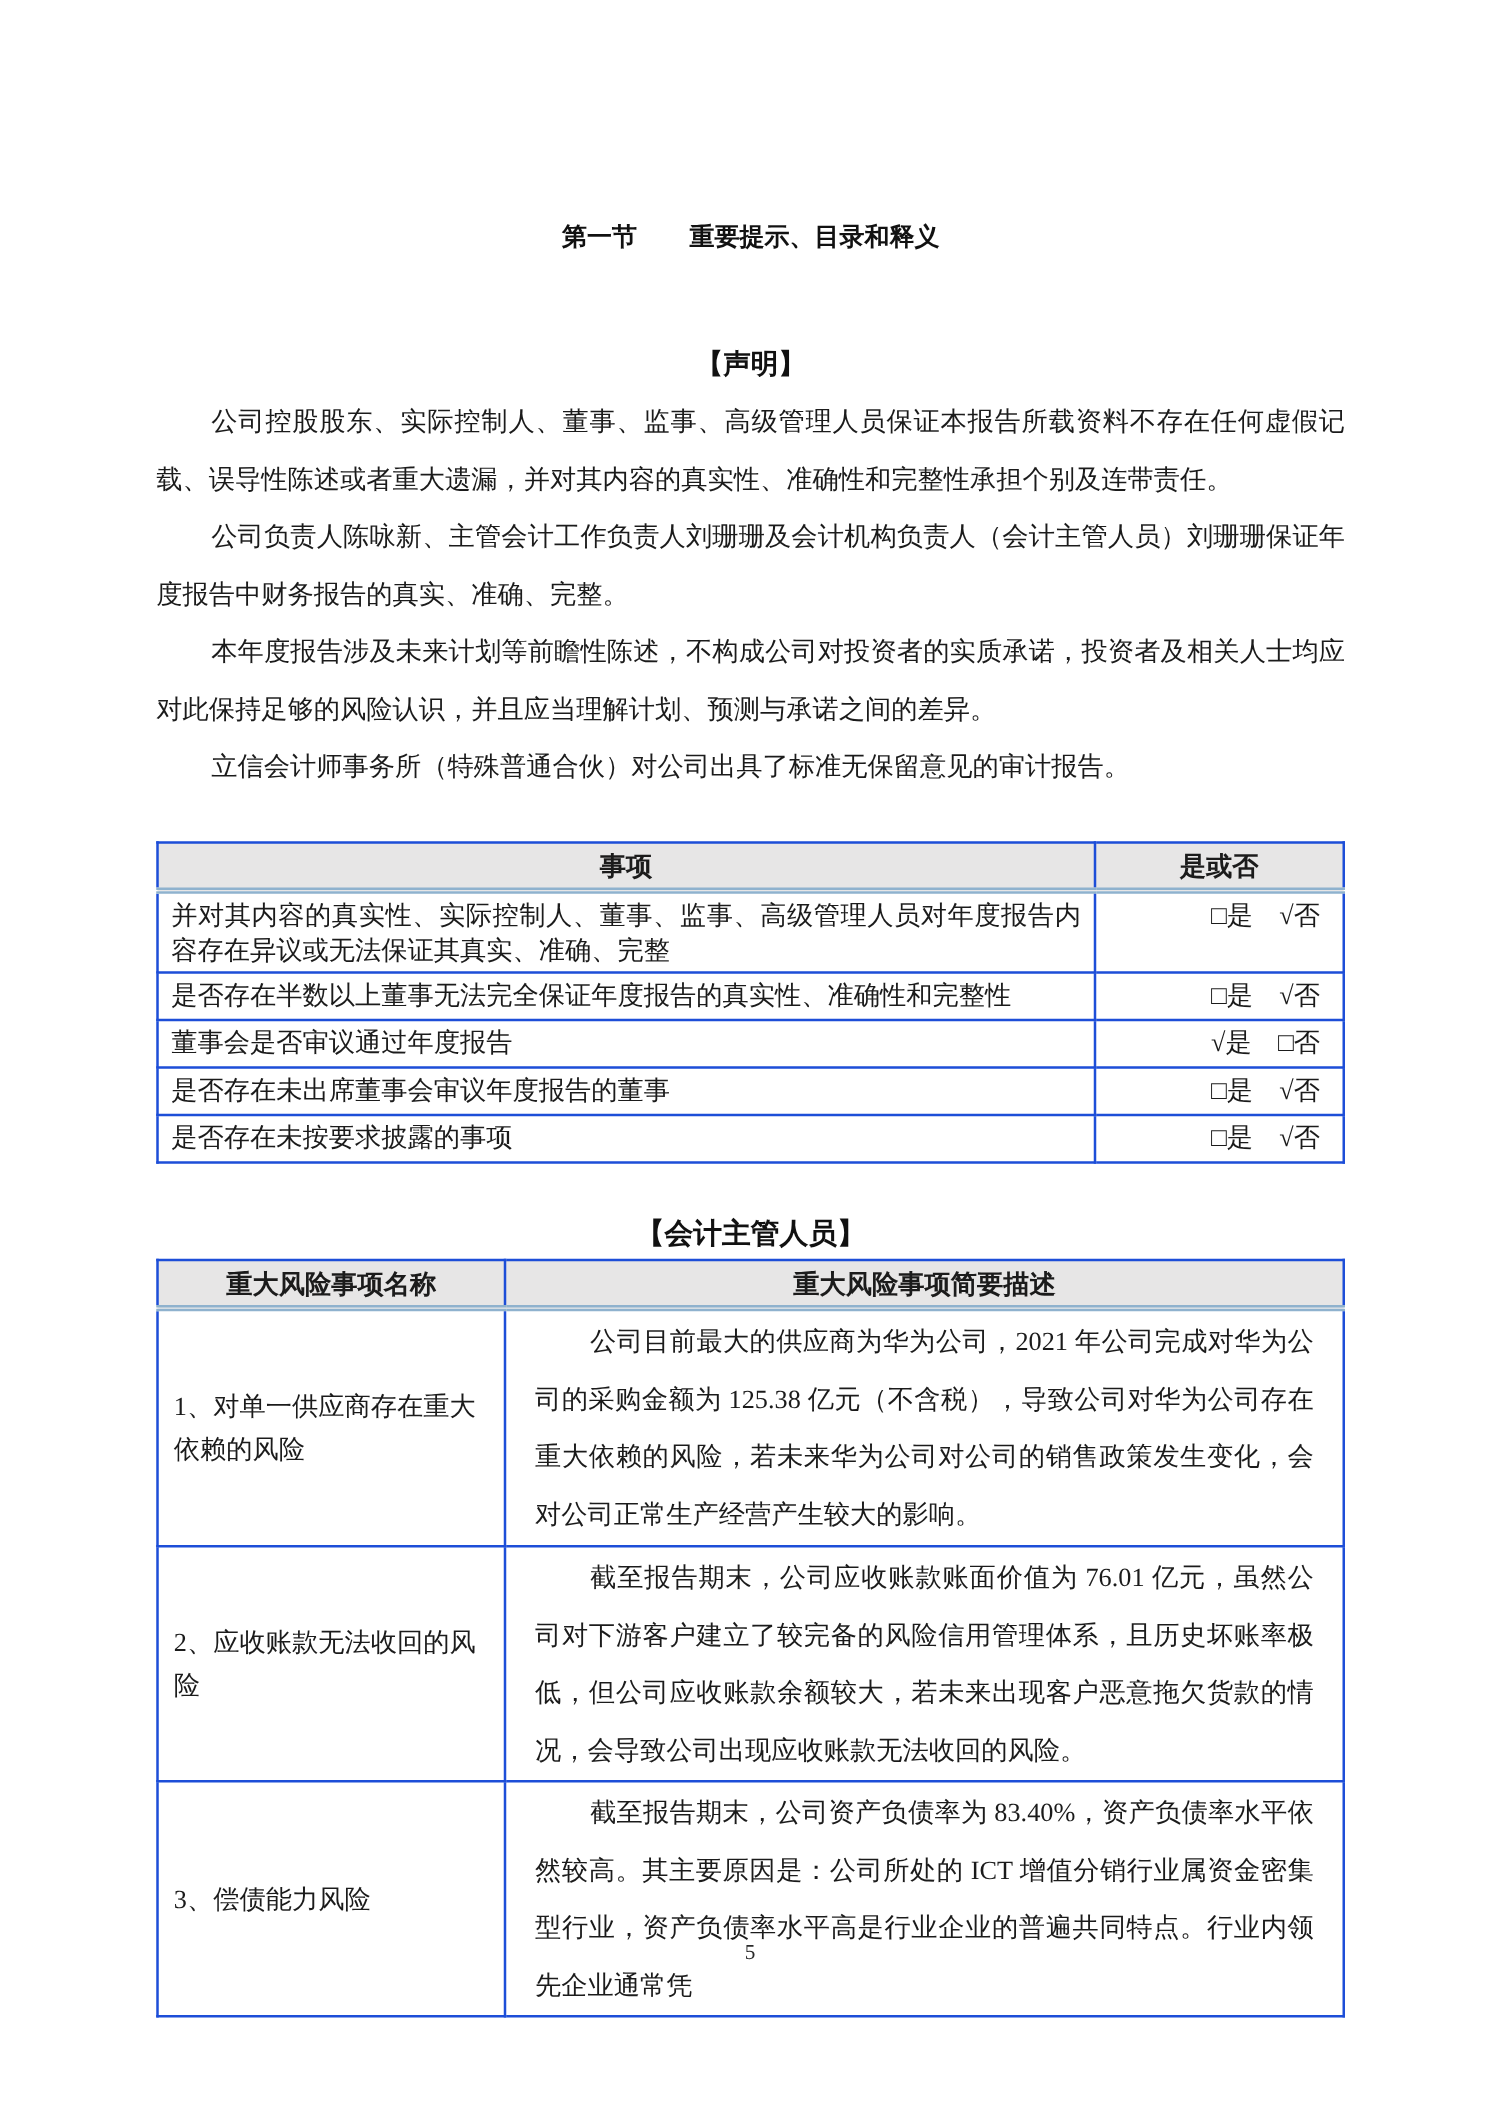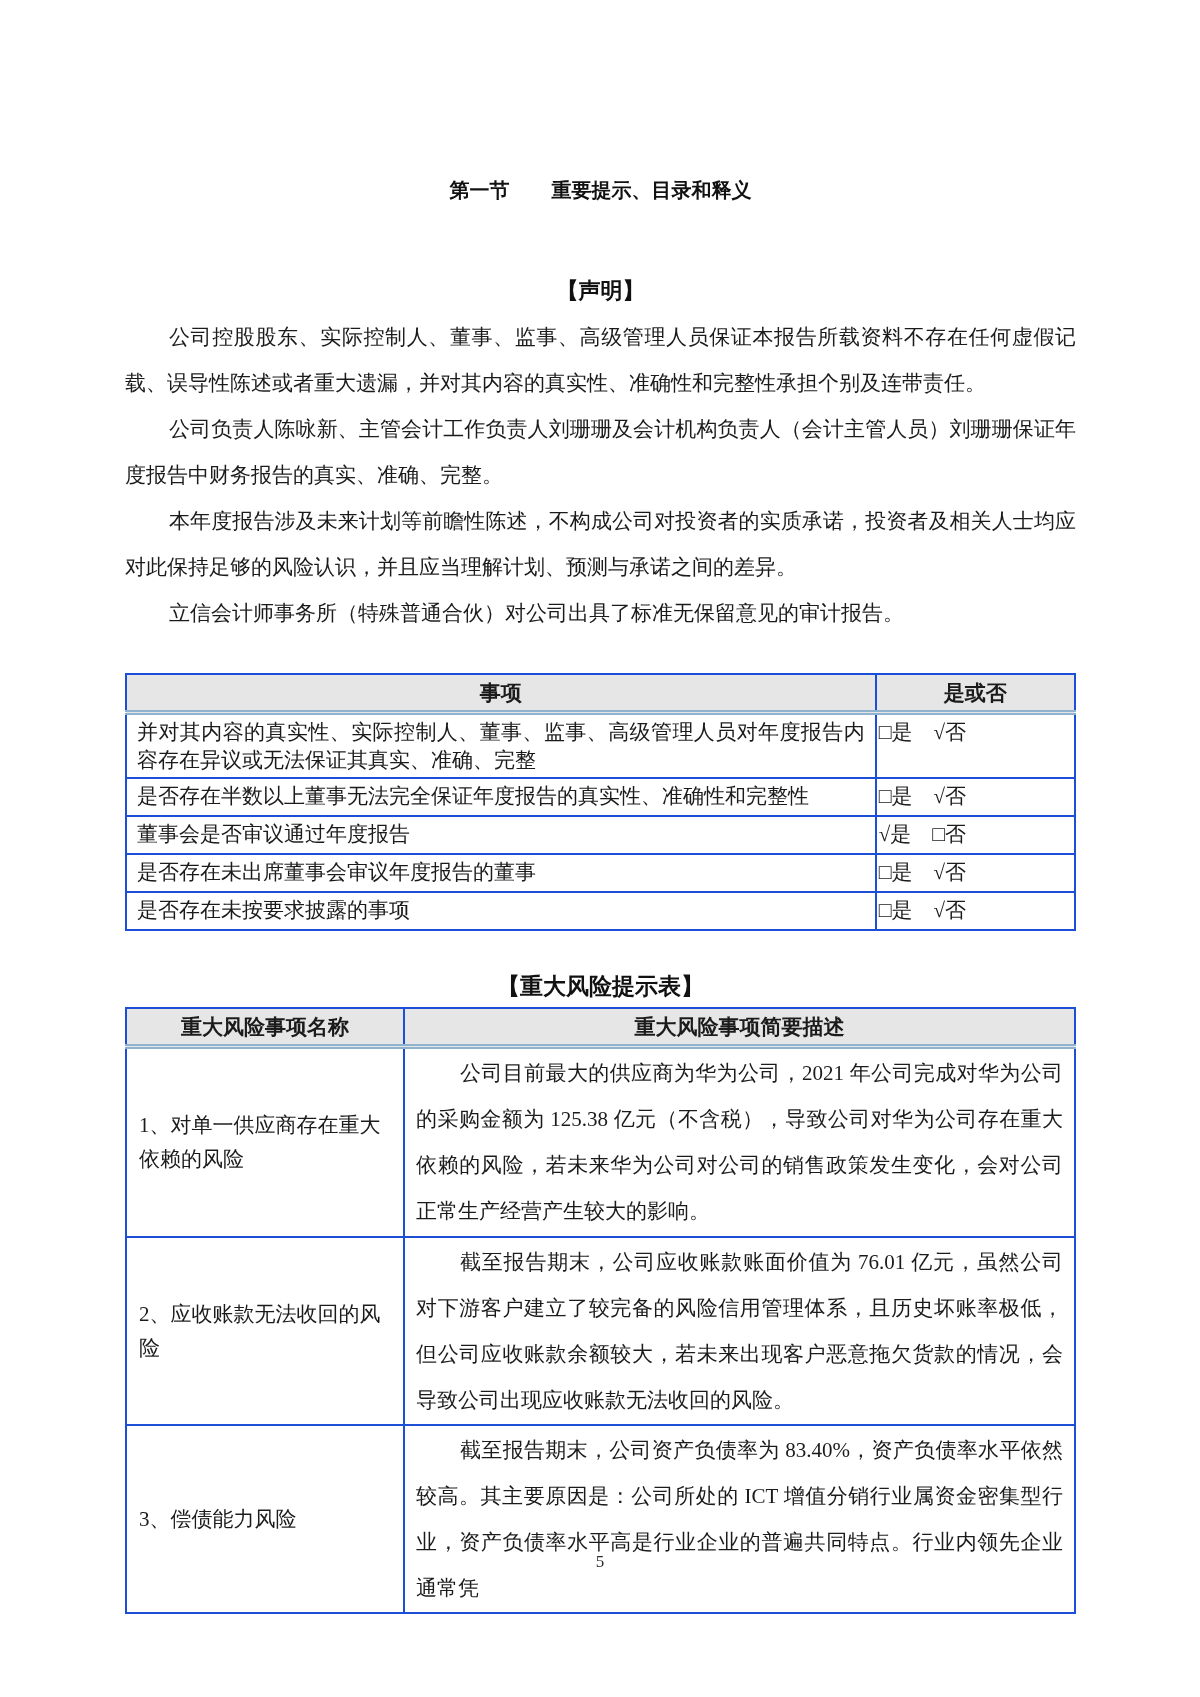--- a/index.html
+++ b/index.html
@@ -67,39 +67,39 @@
   table.compliance { margin-top:37px; }
   .compliance col.c1 { width:79%; }
   .compliance col.c2 { width:21%; }
   .compliance td {
     font-size:21px;
     line-height:28px;
     padding:3px 10px;
     vertical-align:top;
   }
   .compliance td.item-cell { text-align:justify; }
-  .compliance td.answer-cell { text-align:left; padding-left:2px; padding-right:18px; }
+  .compliance td.answer-cell { text-align:right; padding-left:2px; padding-right:18px; }
   .compliance tr.single td { height:30px; }
 
   
   .risk-heading { margin-top:34px; font-size:23px; line-height:42px; }
   .risk col.c1 { width:29.3%; }
   .risk col.c2 { width:70.7%; }
   .risk td { vertical-align:middle; }
   .risk td.name-cell {
     font-size:21px;
     line-height:34px;
     padding:4px 4px 4px 12px;
   }
   .risk tr.r1 { height:190px; }
   .risk tr.r2 { height:182px; }
   .risk tr.r3 { height:135px; }
   .risk .desc-par {
     margin:0;
-    padding:0 10px;
+    padding:0 22px;
     font-size:21px;
     line-height:46px;
     text-align:justify;
     text-indent:44px;
   }
 
   .page-number {
     position:absolute;
     top:1548px; left:0;
     width:100%;
@@ -152,21 +152,21 @@
         <td class="item-cell">是否存在未出席董事会审议年度报告的董事</td>
         <td class="answer-cell">□是　√否</td>
       </tr>
       <tr class="single">
         <td class="item-cell">是否存在未按要求披露的事项</td>
         <td class="answer-cell">□是　√否</td>
       </tr>
     </tbody>
       </table>
 
-    <div class="section-heading risk-heading">【重大风险提示表】</div>
+    <div class="section-heading risk-heading">【会计主管人员】</div>
 
     <table class="doc-table risk">
       <colgroup>
           <col class="c1">
           <col class="c2">
         </colgroup>
       <tbody>
           <tr>
         <th>重大风险事项名称</th>
         <th>重大风险事项简要描述</th>

